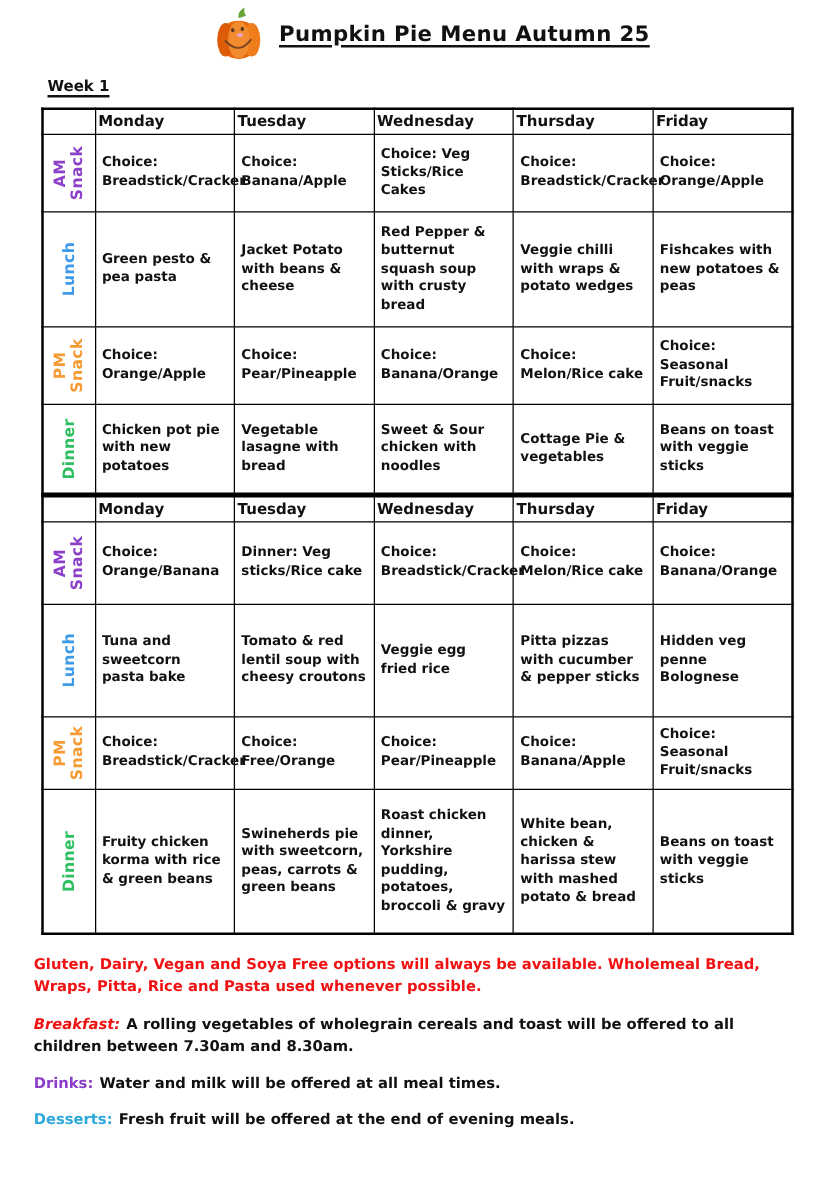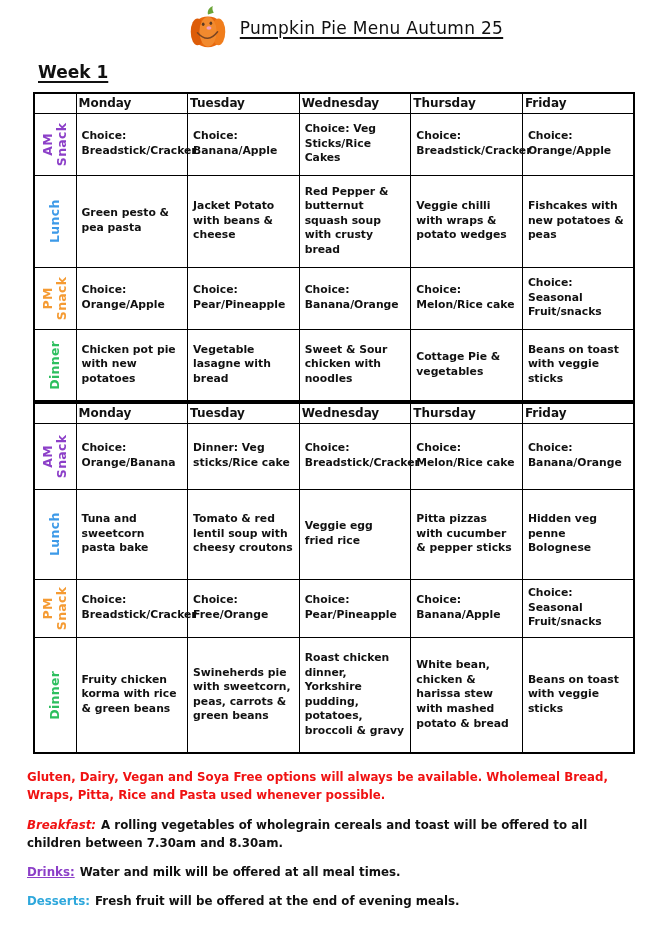--- a/index.html
+++ b/index.html
@@ -8,26 +8,26 @@
     font-family:"DejaVu Sans","Liberation Sans",sans-serif;color:#111;
     box-sizing:border-box;
   }
   
   .doc-header{
     display:flex;align-items:center;justify-content:center;
     padding:4px 0 0 30px;gap:8px;height:48px;
   }
   .pumpkin{width:48px;height:46px;flex:0 0 auto;}
   .doc-title{
-    font-size:17px;font-weight:normal;letter-spacing:.3px;
+    font-size:17px;font-weight:bold;letter-spacing:.3px;
     text-decoration:underline;text-decoration-thickness:2px;text-underline-offset:3px;
   }
   
   .week-heading{
-    margin:10px 0 10px 38px;font-size:17px;font-weight:bold;
+    margin:10px 0 10px 38px;font-size:12px;font-weight:bold;
     text-decoration:underline;text-decoration-thickness:2px;text-underline-offset:3px;
   }
   
   .menu-table{
     border-collapse:collapse;table-layout:fixed;
     margin-left:33px;width:602px;
     border:2px solid #000;
   }
   .menu-table th,.menu-table td{
     border:1.5px solid #000;
@@ -49,21 +49,21 @@
   .c-amsnack{color:#8c3fc8;}
   .c-lunch{color:#3d9ae8;}
   .c-pmsnack{color:#f59b33;}
   .c-dinner{color:#2dbf5f;}
   
   .footer-notes{margin:14px 0 0 27px;width:606px;font-weight:bold;font-size:11.8px;line-height:1.55;}
   .footer-notes p{margin:0 0 11px 0;}
   .red-text{color:#f01212;}
   .note-label{margin-right:5px;}
   .lbl-breakfast{color:#f01212;font-style:italic;}
-  .lbl-drinks{color:#8c3fc8;text-decoration:underline;}
+  .lbl-drinks{color:#8c3fc8;}
   .lbl-desserts{color:#2fa8dc;}
 </style>
 </head>
 <body>
 
 <div class="page">
 
   <div class="doc-header">
     <svg class="pumpkin" viewBox="0 0 48 48" aria-hidden="true">
       <path d="M24 10 C23 6 25 3 29 1 C28 4 29 6 30 8 Z" fill="#6aa437"></path>

